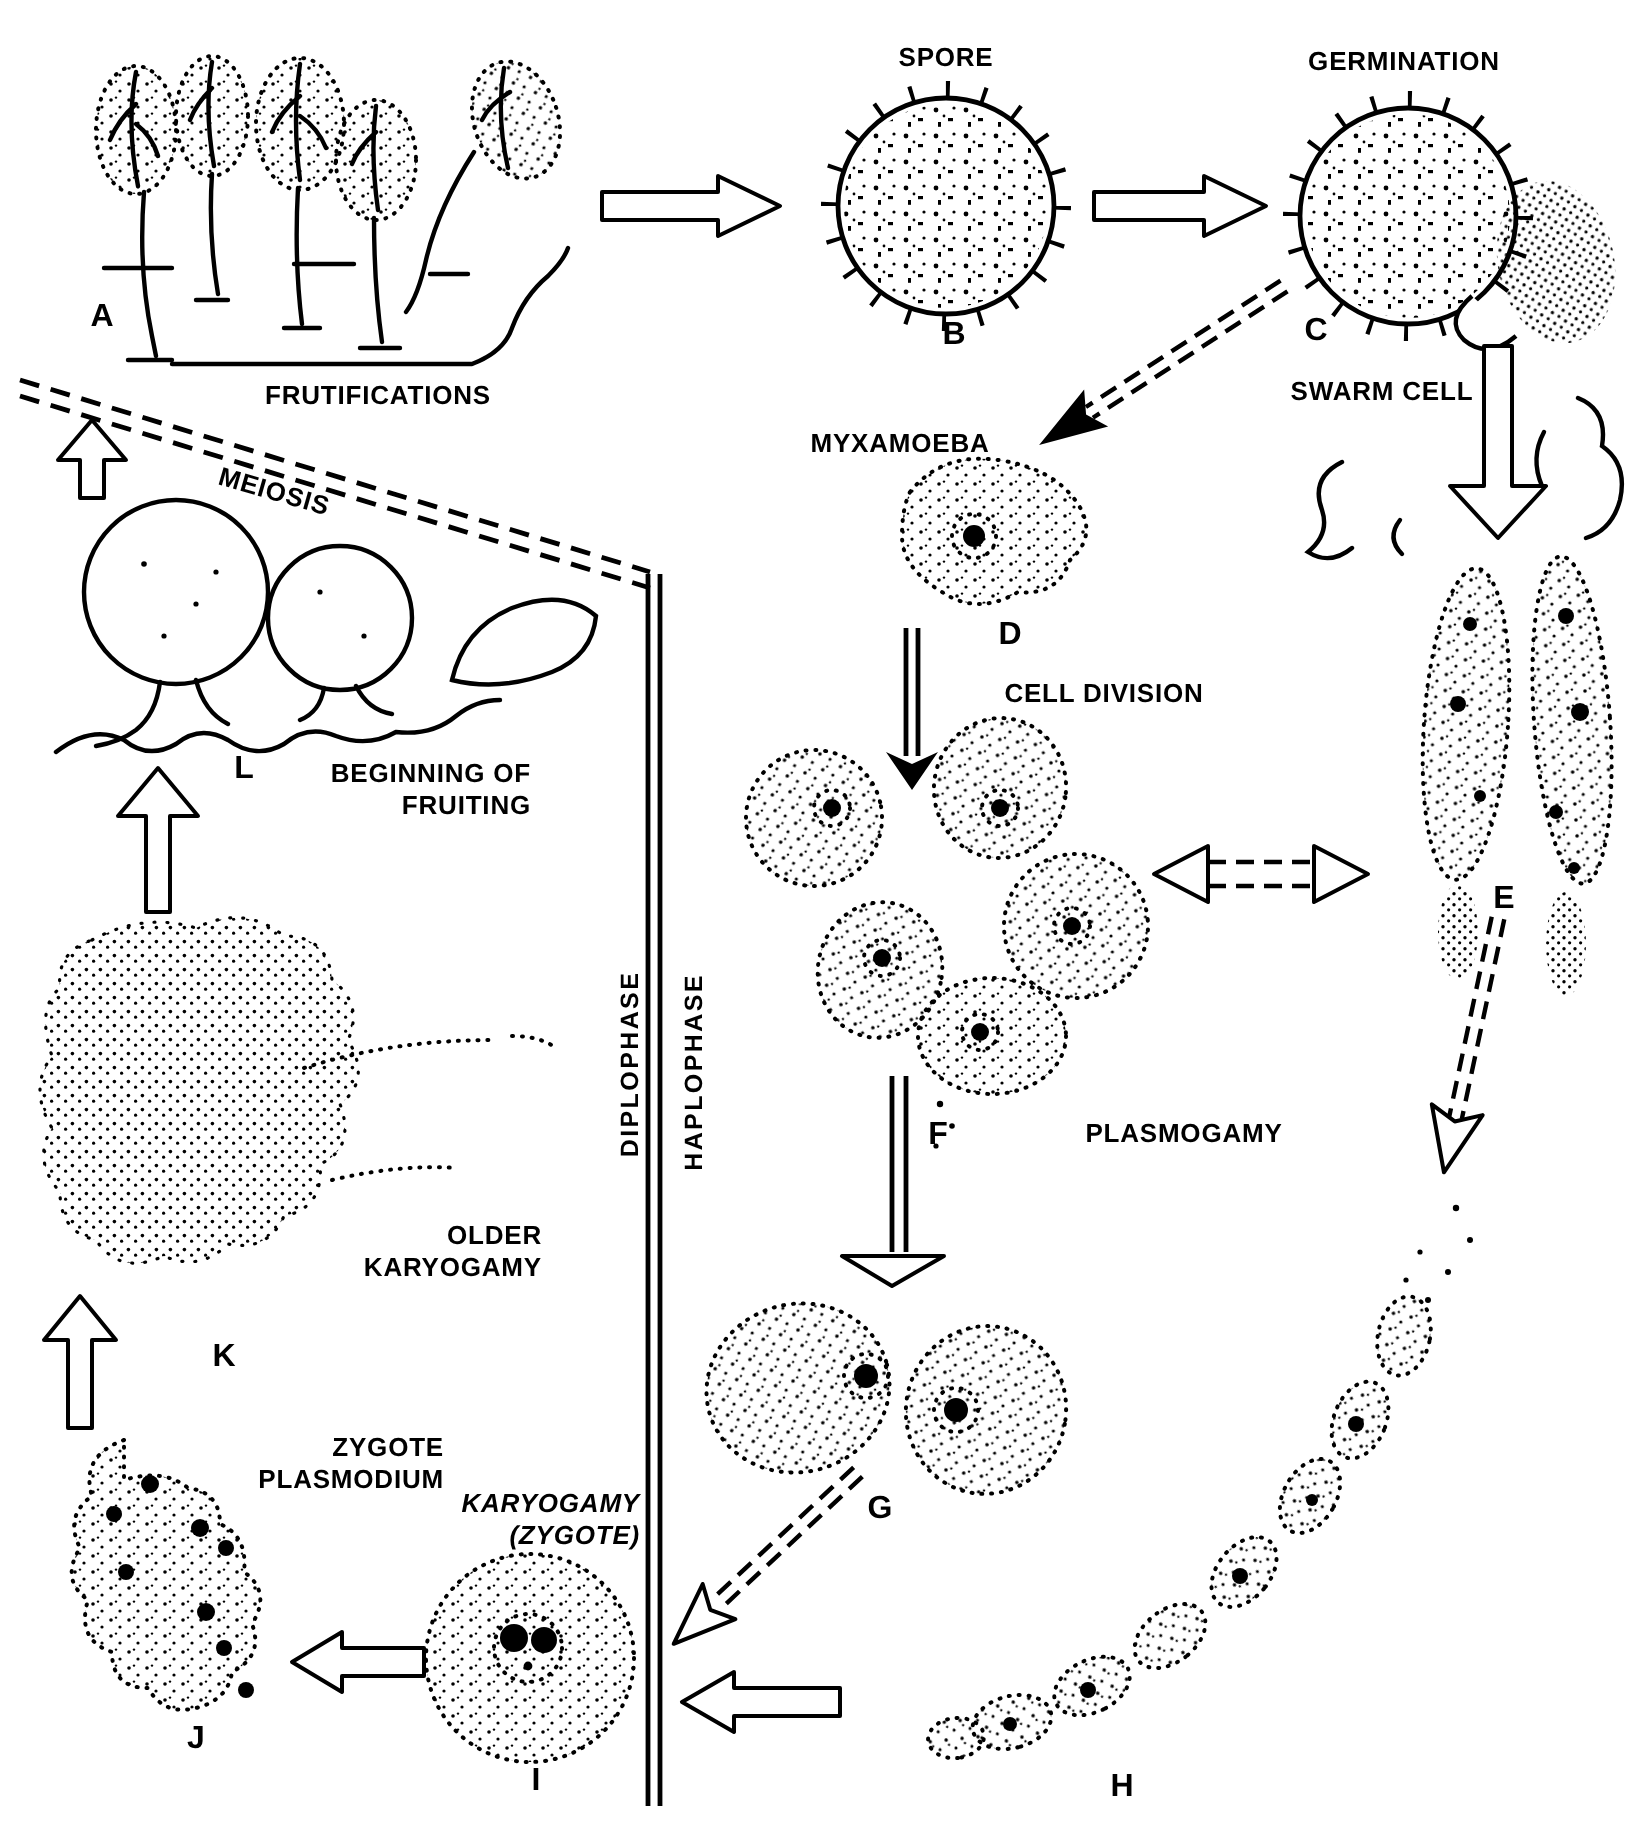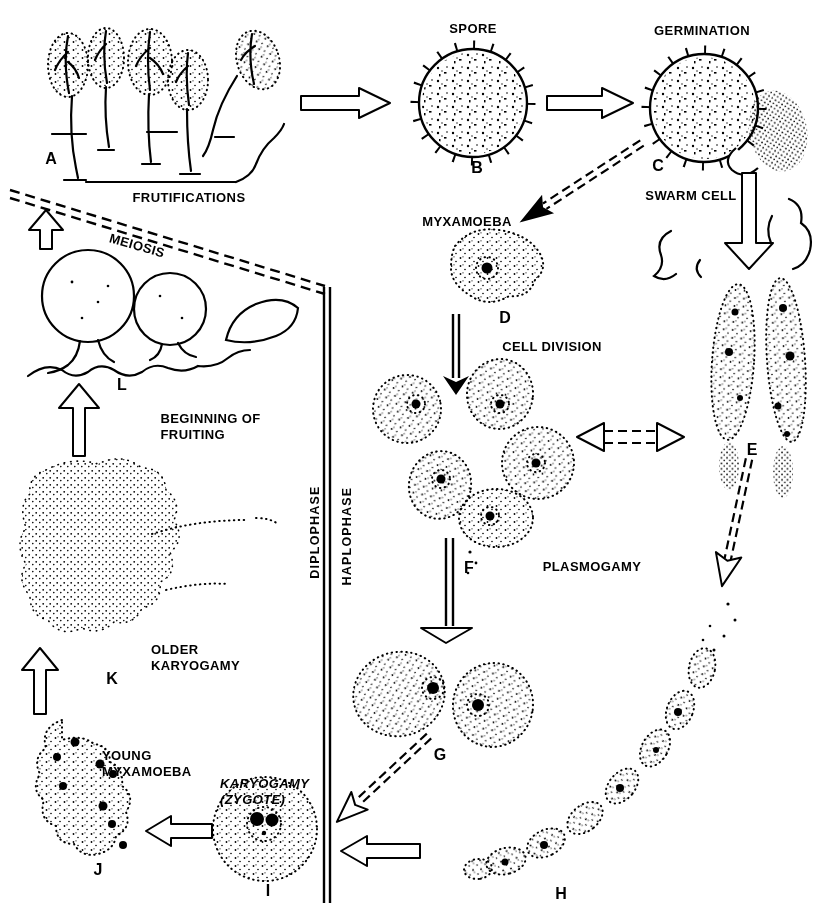--- a/index.html
+++ b/index.html
@@ -1,21 +1,21 @@
 <!DOCTYPE html>
 <html><head>
 <meta charset="utf-8">
 <style>
   html,body{margin:0;padding:0;background:#fff;}
   .fig{position:relative;width:826px;height:920px;background:#fff;overflow:hidden;
        font-family:"Liberation Sans",sans-serif;color:#000;}
   .fig svg{position:absolute;left:0;top:0;}
   .lbl{position:absolute;font-weight:bold;font-size:13px;letter-spacing:.4px;
        white-space:nowrap;transform:translateX(-50%);line-height:1.25;}
-  .wrap{white-space:normal;text-align:left;margin-top:32px;}
+  .wrap{white-space:normal;text-align:right;}
   .ltr{position:absolute;font-weight:bold;font-size:16px;transform:translateX(-50%);line-height:1;}
   .rot{transform:translateX(-50%) rotate(16deg);}
   .vert{position:absolute;font-weight:bold;font-size:12.5px;letter-spacing:1.2px;white-space:nowrap;
         transform:translate(-50%,-50%) rotate(-90deg);}
   
   .ink{stroke:#000;fill:none;stroke-width:2.2;stroke-linecap:round;}
   .inkfill{stroke:#000;fill:#fff;stroke-width:2.2;stroke-linecap:round;}
   .dotl{stroke:#000;fill:none;stroke-width:2;stroke-linecap:round;stroke-dasharray:.5 4.4;}
   .cell{fill:url(#stip);stroke:#000;stroke-width:2;stroke-linecap:round;stroke-dasharray:.5 4.4;}
   .cellK{fill:url(#stipK);stroke:#000;stroke-width:1.6;stroke-linecap:round;stroke-dasharray:.5 6;}
@@ -250,26 +250,26 @@
       <circle class="nuc" cx="160" cy="296" r="1.3"></circle>
         <circle class="nuc" cx="182" cy="318" r="1.3"></circle>
     </g>
 
     <path class="arr" d="M40,230 H29 L46,210 63,230 H52 V249 H40 Z"></path>
   </svg>
 
   <div class="lbl" style="left:189px;top:190px;">FRUTIFICATIONS</div>
   <div class="lbl" style="left:473px;top:21px;">SPORE</div>
   <div class="lbl" style="left:702px;top:23px;">GERMINATION</div>
-  <div class="lbl" style="left:450px;top:214px;margin-left:17px;">MYXAMOEBA</div>
+  <div class="lbl" style="left:450px;top:214px;">MYXAMOEBA</div>
   <div class="lbl" style="left:691px;top:188px;">SWARM CELL</div>
   <div class="lbl" style="left:552px;top:339px;">CELL DIVISION</div>
   <div class="lbl" style="left:592px;top:559px;">PLASMOGAMY</div>
   <div class="lbl wrap" style="left:270px;top:744px;width:100px;font-style:italic;">KARYOGAMY (ZYGOTE)</div>
-  <div class="lbl wrap" style="left:162px;top:716px;width:120px;">YOUNG MYXAMOEBA</div>
+  <div class="lbl wrap" style="left:162px;top:716px;width:120px;">ZYGOTE PLASMODIUM</div>
   <div class="lbl wrap" style="left:211px;top:610px;width:120px;">OLDER KARYOGAMY</div>
   <div class="lbl wrap" style="left:213px;top:379px;width:105px;">BEGINNING OF FRUITING</div>
 
   <div class="lbl rot" style="left:137px;top:238px;">MEIOSIS</div>
   <div class="vert" style="left:315px;top:532px;">DIPLOPHASE</div>
   <div class="vert" style="left:347px;top:536px;">HAPLOPHASE</div>
 
   <div class="ltr" style="left:51px;top:151px;">A</div>
   <div class="ltr" style="left:477px;top:160px;">B</div>
   <div class="ltr" style="left:658px;top:158px;">C</div>

